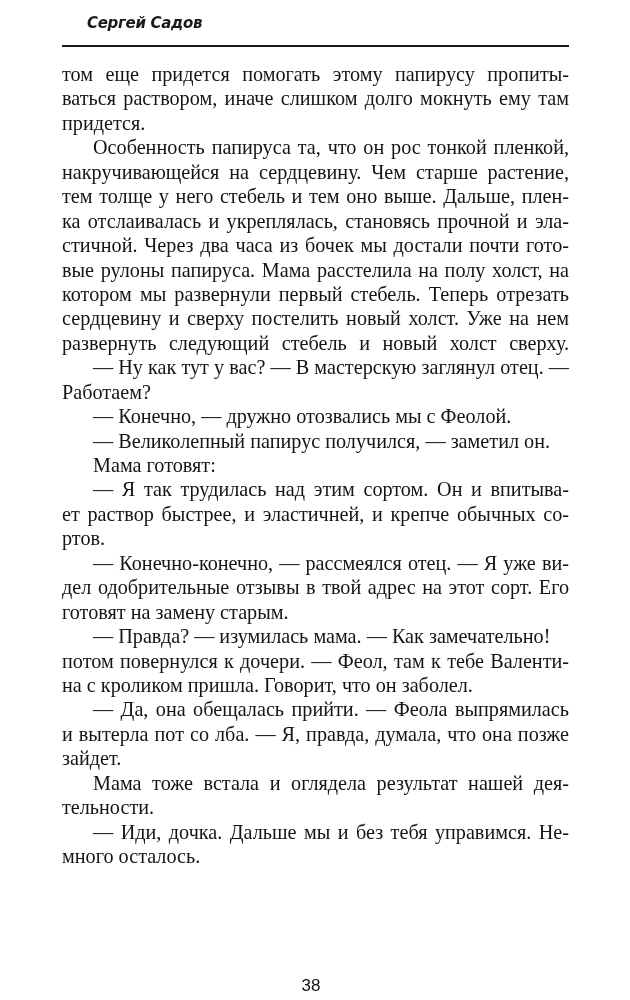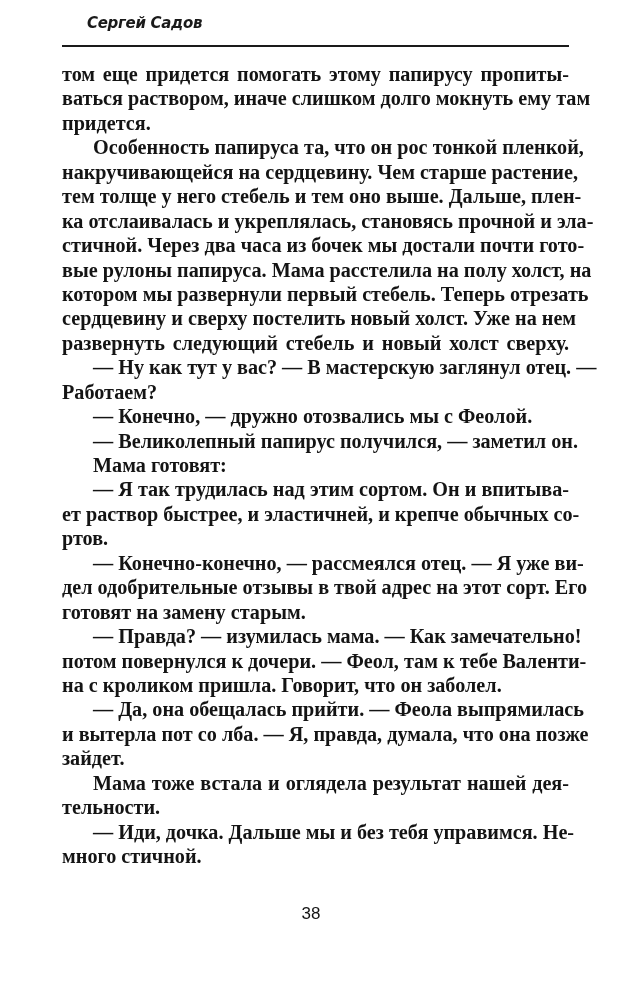--- a/index.html
+++ b/index.html
@@ -41,34 +41,33 @@
       width: 507px;
       font-family: "Liberation Serif", serif;
       font-size: 20.2px;
       line-height: 24.45px;
       color: #141414;
     }
     .line {
       display: block;
       white-space: nowrap;
       height: 24.45px;
-      font-weight: bold;
     }
     .line.justify {
       text-align: justify;
       text-align-last: justify;
     }
     .line.indent {
       padding-left: 31px;
     }
     .page-number {
       position: absolute;
       left: 0;
       width: 622px;
-      top: 904px;
+      top: 976px;
       text-align: center;
       font-family: "Liberation Sans", sans-serif;
       font-size: 17px;
       color: #141414;
     }
   </style>
 </head>
 <body>
 
 <div class="running-head">Сергей Садов</div>
@@ -100,16 +99,16 @@
     <span class="line">готовят на замену старым.</span>
     <span class="line indent">— Правда? — изумилась мама. — Как замечательно!</span>
     <span class="line justify">потом повернулся к дочери. — Феол, там к тебе Валенти-</span>
     <span class="line">на с кроликом пришла. Говорит, что он заболел.</span>
     <span class="line indent justify">— Да, она обещалась прийти. — Феола выпрямилась</span>
     <span class="line justify">и вытерла пот со лба. — Я, правда, думала, что она позже</span>
     <span class="line">зайдет.</span>
     <span class="line indent justify">Мама тоже встала и оглядела результат нашей дея-</span>
     <span class="line">тельности.</span>
     <span class="line indent justify">— Иди, дочка. Дальше мы и без тебя управимся. Не-</span>
-    <span class="line">много стичной.</span>
+    <span class="line">много осталось.</span>
   </div>
 
 <div class="page-number">38</div>
 
 </body></html>

